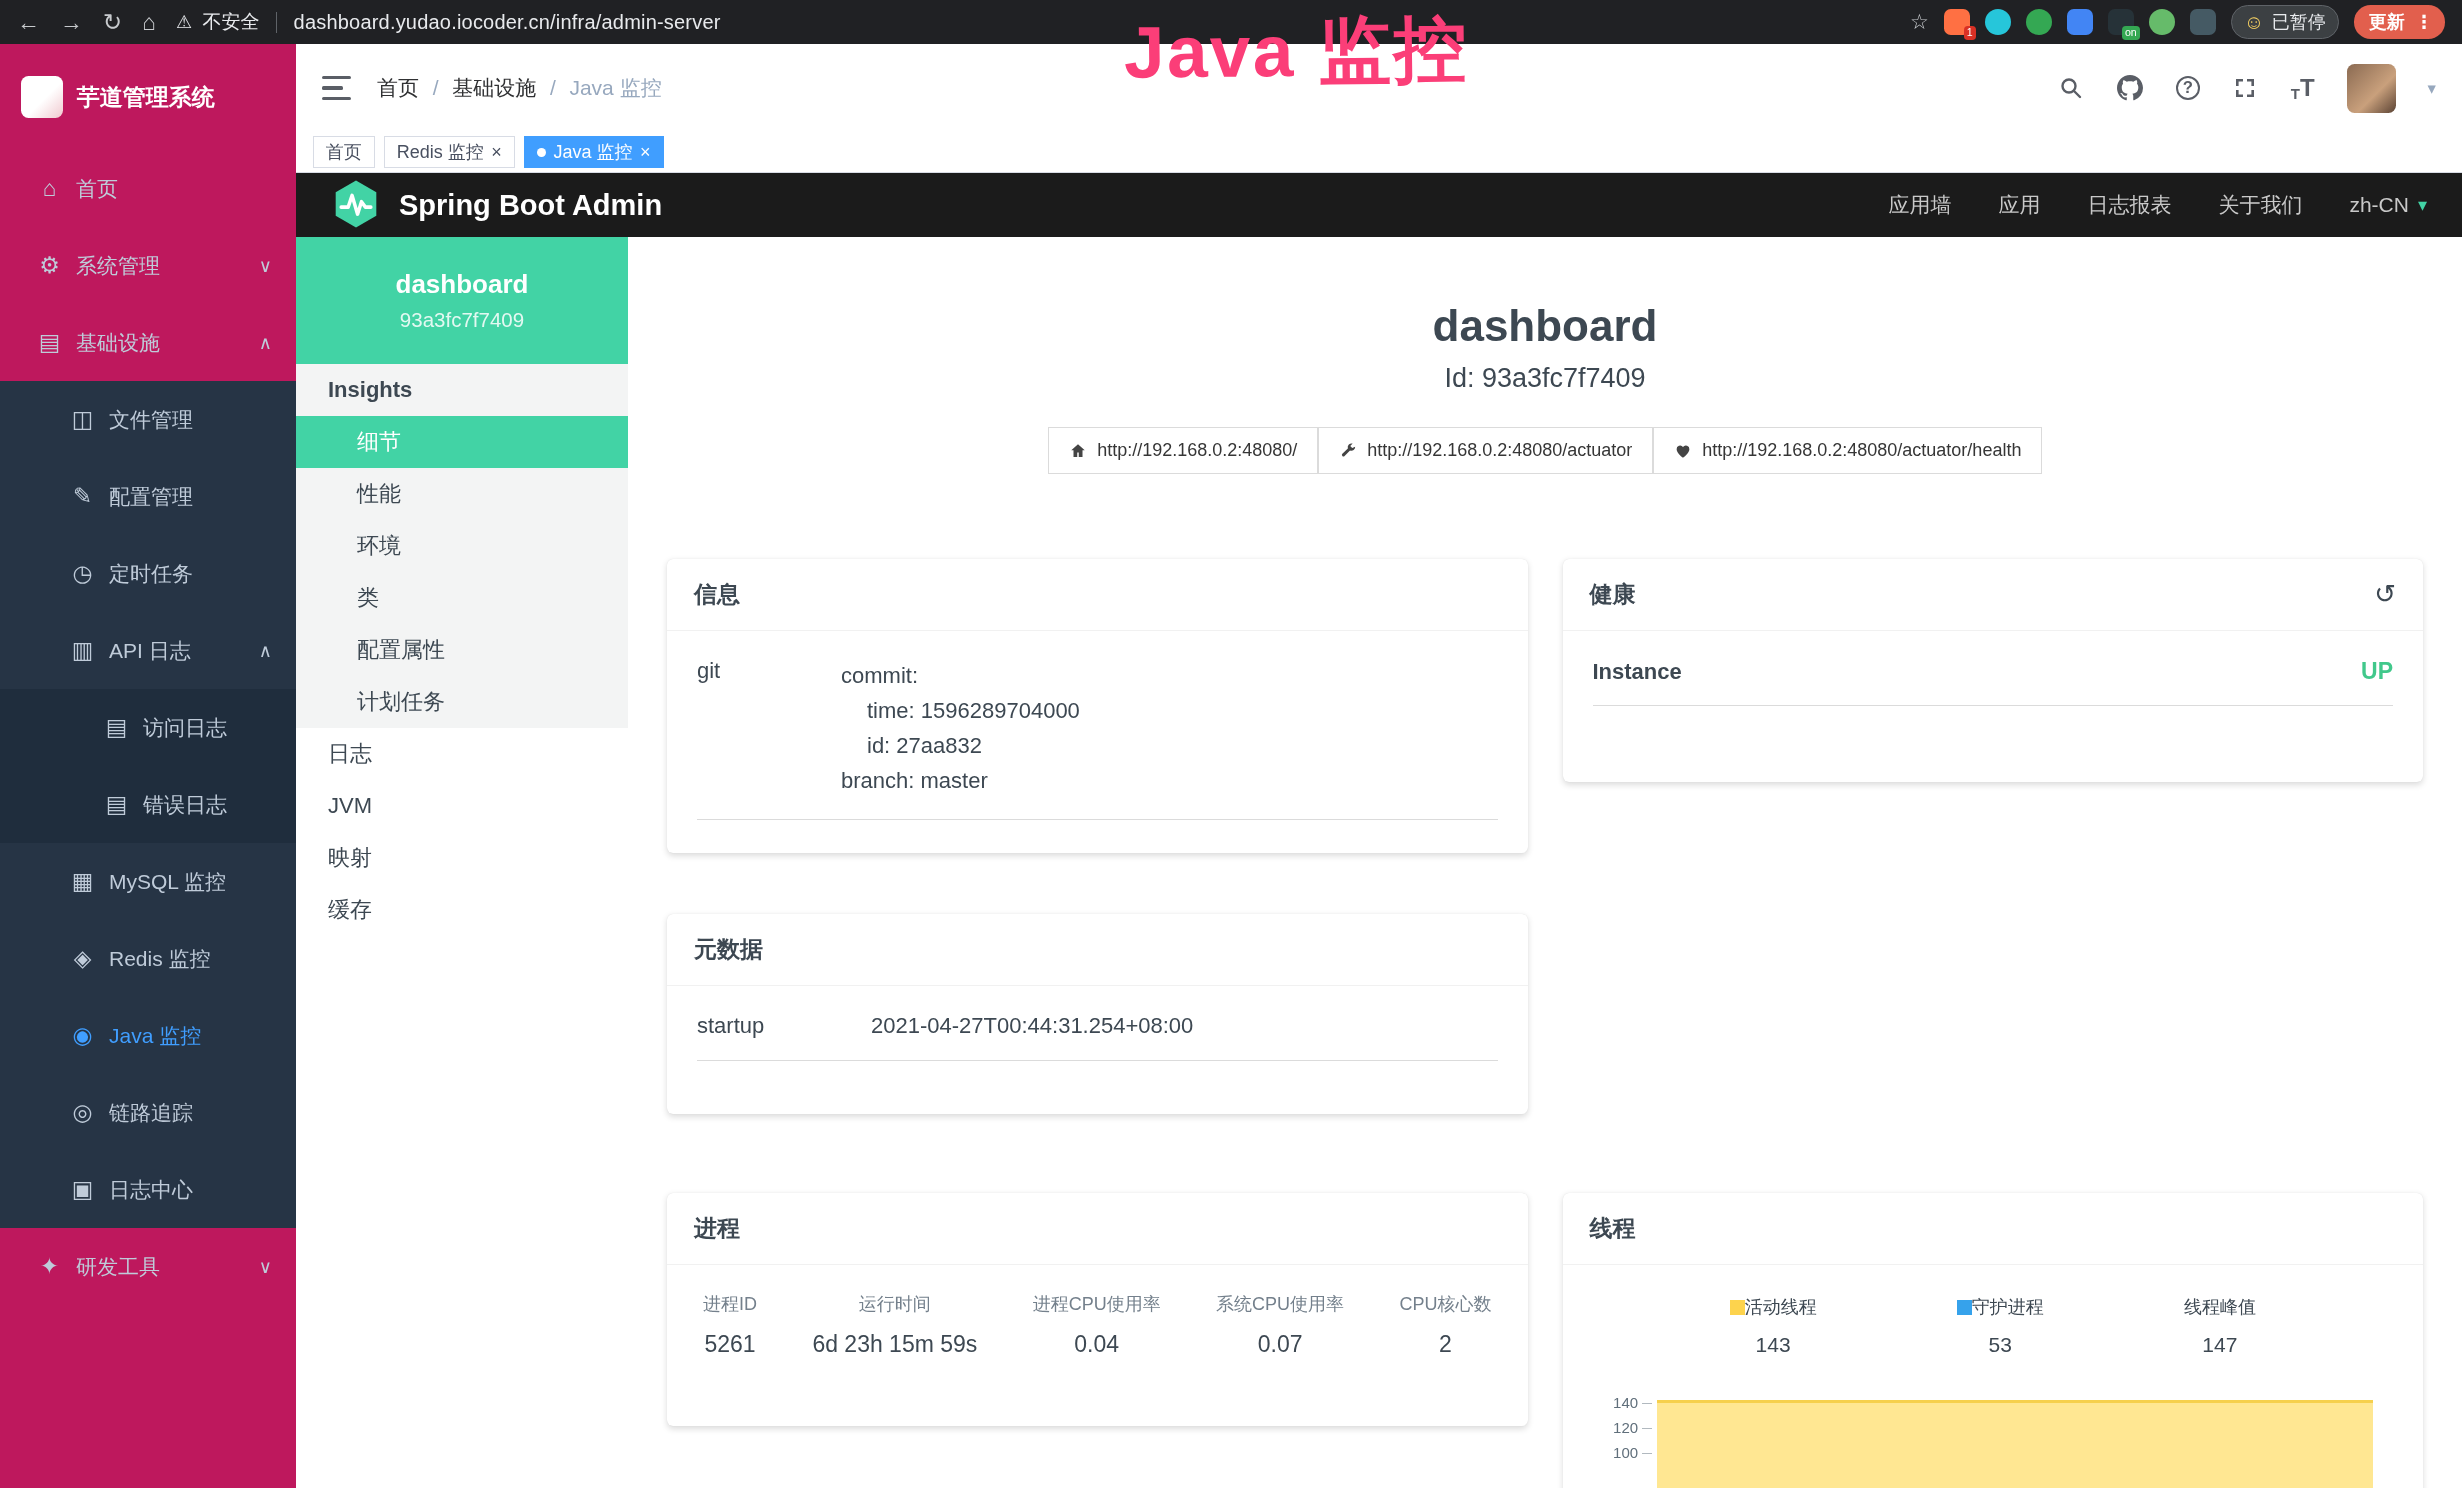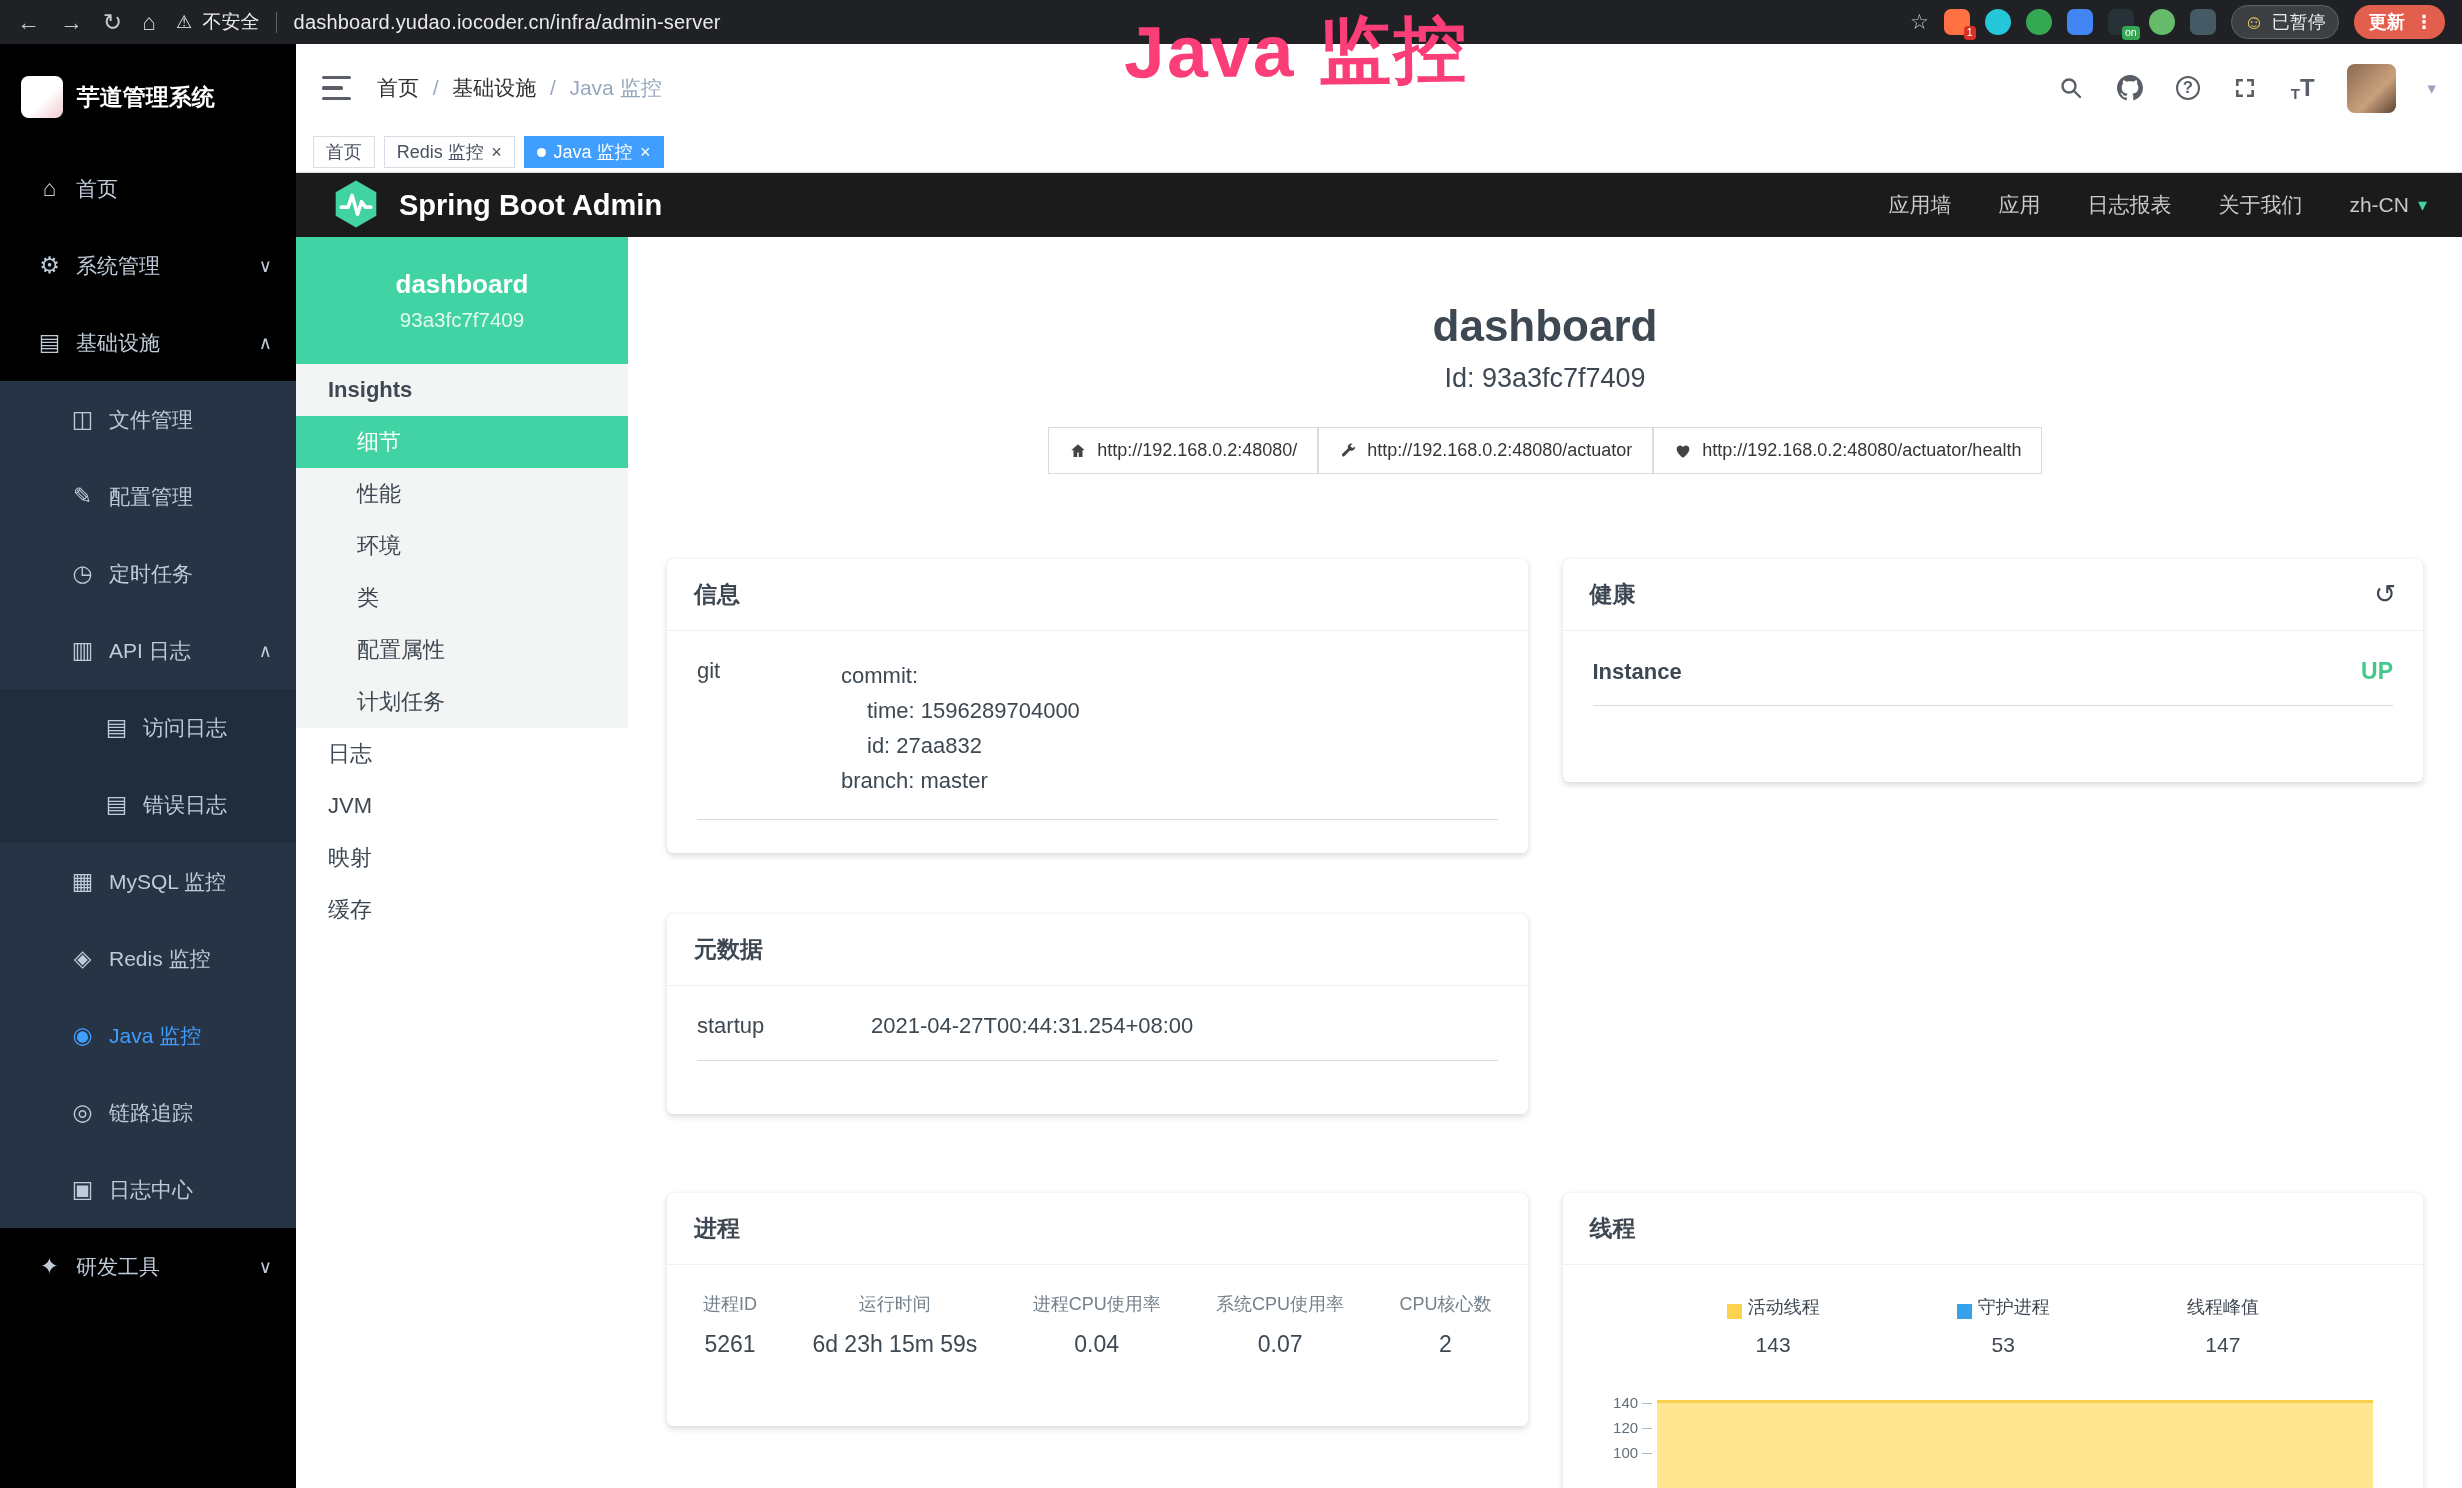--- a/index.html
+++ b/index.html
@@ -22,21 +22,21 @@
   .ext-badge:empty { display:none; }
   .e1 .ext-badge { background:#d93025; }
   .paused-pill { background:#3c4043; border:0.8px solid #5f6368; border-radius:16.7px; padding:3.8px 12px; display:flex; align-items:center; gap:7.6px; font-size:18px; color:#e8eaed; }
   .paused-pill .face { color:#fdd663; font-size:20px; }
   .update-pill { background:#e25f4d; border-radius:16.7px; padding:4.6px 12px 4.6px 15px; display:flex; align-items:center; gap:10.6px; font-size:18px; color:#fff; font-weight:bold; }
 
   
   .app { display:flex; height:1445px; }
 
   
-  .sidebar { width:296px; background:#000000; flex-shrink:0; overflow:hidden; }
+  .sidebar { width:296px; background:#be185d; flex-shrink:0; overflow:hidden; }
   .logo-row { height:106px; display:flex; align-items:center; padding:0 21px; gap:13.7px; cursor:pointer; }
   .logo-img { width:42px; height:42px; border-radius:7.6px; background:linear-gradient(135deg,#ffffff 55%,#f0c9cf); }
   .logo-title { color:#fff; font-size:23px; font-weight:bold; }
   .menu-item { height:77px; display:flex; align-items:center; font-size:21px; color:#bfcbd9; cursor:pointer; }
   .menu-item .mi { width:35px; text-align:center; margin-right:9px; font-size:23px; }
   .menu-item .chev { margin-left:auto; margin-right:24px; font-size:18px; }
   .lv0 { padding-left:32px; }
   .lv1 { padding-left:65px; background:#263445; }
   .lv2 { padding-left:99px; background:#1f2d3d; }
   .menu-item.active { color:#409eff; }
@@ -121,21 +121,21 @@
 
   .pcols { display:flex; justify-content:space-between; padding:0 6px; }
   .pcol { text-align:center; }
   .pcol .ph { font-size:18px; color:#74808c; }
   .pcol .pv { font-size:23px; color:#3d4852; margin-top:15px; }
   .c-process .card-b { padding-bottom:68px; }
 
   .c-threads .card-b { padding:21px 27px 0; }
   .legend { display:flex; justify-content:space-evenly; padding-top:9px; }
   .leg { text-align:center; }
-  .leg-l { display:flex; align-items:flex-end; justify-content:center; gap:6px; font-size:18px; color:#3d4852; }
+  .leg-l { display:flex; align-items:center; justify-content:center; gap:0; font-size:18px; color:#3d4852; }
   .sq { width:15px; height:15px; }
   .sq-yellow { background:#fdd34d; }
   .sq-blue { background:#36a2eb; }
   .leg-v { font-size:21px; color:#3d4852; margin-top:13.7px; }
   .chart { display:flex; margin-top:33px; height:167px; overflow:hidden; }
   .yaxis { width:67px; text-align:right; font-size:15px; color:#606f7b; padding-right:4.6px; }
   .ytick { height:25px; line-height:25px; }
   .ytick::after { content:"—"; font-size:10px; color:#9aa5ad; margin-left:3.8px; vertical-align:1.5px; }
   .plot { flex:1; position:relative; }
   .area { position:absolute; left:0; right:23px; top:10.6px; bottom:-6px; background:#ffe792; border-top:3px solid #f6d04d; }

